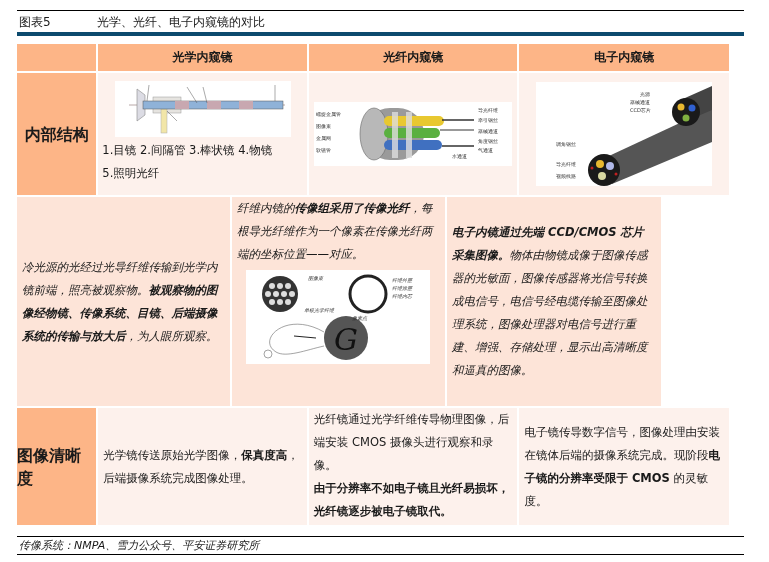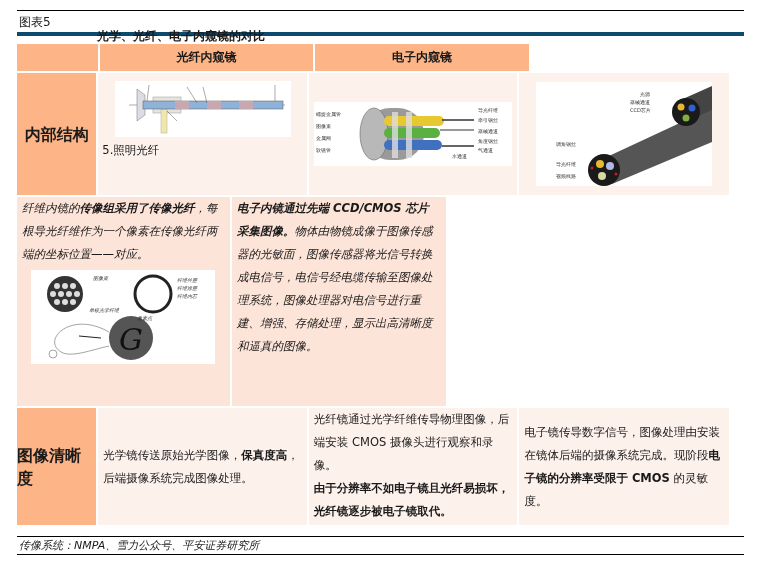--- a/index.html
+++ b/index.html
@@ -1,21 +1,21 @@
 <!DOCTYPE html>
 <html><head>
 <meta charset="utf-8">
 <style>
   html, body { margin: 0; padding: 0; background: #ffffff; }
   body { width: 769px; height: 562px; position: relative; overflow: hidden;
          font-family: "DejaVu Sans", "Liberation Sans", sans-serif; color: #1a1a1a; }
   .title-bar { position: absolute; left: 17px; top: 10px; width: 727px; height: 21px;
                border-top: 1px solid #000; border-bottom: 4px solid #0c4a6e; }
   .title-bar .fig { position: absolute; left: 2px; top: 3px; font-size: 12px; }
-  .title-bar .ttl { position: absolute; left: 80px; top: 17px; font-size: 12px; font-weight: bold; }
+  .title-bar .ttl { position: absolute; left: 80px; top: 3px; font-size: 12px; font-weight: normal; }
 
   .tbl { position: absolute; left: 17px; top: 44px; width: 727px; }
   .row { display: flex; margin-bottom: 2px; }
   .cell { box-sizing: border-box; margin-right: 2px; font-size: 11.5px; line-height: 23px; }
   .cell:last-child { margin-right: 15px; }
   .c0 { width: 81px; }
   .c1 { width: 213px; }
   .c2 { width: 213px; }
   .c3 { width: 214px; }
   .hdr .cell { background: #FDB587; height: 27px; display: flex; align-items: center;
@@ -41,20 +41,21 @@
 
 <div class="title-bar">
   <span class="fig">图表5</span>
   <span class="ttl">光学、光纤、电子内窥镜的对比</span>
 </div>
 
 <div class="tbl">
 
   <div class="row hdr">
     <div class="cell c0"></div>
+    <div class="cell c1">光学内窥镜</div>
     <div class="cell c2">光纤内窥镜</div>
     <div class="cell c3">电子内窥镜</div>
   </div>
 
   <div class="row" style="height:122px">
     <div class="cell c0 lbl">内部结构</div>
     <div class="cell c1 light" style="padding-top:8px">
       <div class="img-box" style="width:176px;height:56px">
         <svg width="176" height="56" viewBox="0 0 176 56">
           <line x1="14" y1="24" x2="170" y2="24" stroke="#b8a8a8" stroke-width="1"></line>
@@ -66,20 +67,21 @@
           <rect x="92" y="20" width="14" height="8" fill="#c8a8b0"></rect>
           <rect x="124" y="20" width="14" height="8" fill="#c8a8b0"></rect>
           <line x1="34" y1="4" x2="32" y2="20" stroke="#555" stroke-width="0.5"></line>
           <line x1="72" y1="6" x2="82" y2="22" stroke="#555" stroke-width="0.5"></line>
           <line x1="88" y1="6" x2="92" y2="22" stroke="#555" stroke-width="0.5"></line>
           <line x1="160" y1="4" x2="160" y2="20" stroke="#555" stroke-width="0.5"></line>
           <line x1="52" y1="30" x2="62" y2="40" stroke="#555" stroke-width="0.5"></line>
         </svg>
       </div>
       <div class="caption" style="margin-top:2px">
+        <div>1.目镜  2.间隔管  3.棒状镜  4.物镜</div>
         <div>5.照明光纤</div>
       </div>
     </div>
     <div class="cell c2 light" style="display:flex;align-items:center;justify-content:center">
       <div class="img-box" style="width:198px;height:64px">
         <svg width="198" height="64" viewBox="0 0 198 64">
           <rect x="50" y="6" width="60" height="52" rx="26" fill="#9a9a9a"></rect>
           <ellipse cx="60" cy="32" rx="14" ry="26" fill="#b8b8b8" stroke="#666" stroke-width="0.6"></ellipse>
           <rect x="70" y="14" width="60" height="10" rx="5" fill="#e8c830"></rect>
           <rect x="70" y="26" width="56" height="10" rx="5" fill="#5ab040"></rect>
@@ -122,20 +124,25 @@
           <text class="lbl-txt" x="94" y="30">CCD芯片</text>
           <text class="lbl-txt" x="20" y="64">调角钢丝</text>
           <text class="lbl-txt" x="20" y="84">导光纤维</text>
           <text class="lbl-txt" x="20" y="96">视频线路</text>
         </svg>
       </div>
     </div>
   </div>
 
   <div class="row" style="height:209px">
+    <div class="cell c1 peach pad" style="display:flex;align-items:center">
+      <div>
+        <span>冷光源的光经过光导纤维传输到光学内镜前端，照亮被观察物。</span><b>被观察物的图像经物镜、传像系统、目镜、后端摄像系统的传输与放大后</b><span>，为人眼所观察。</span>
+      </div>
+    </div>
     <div class="cell c2 peach pad">
       <div>
         <span>纤维内镜的</span><b>传像组采用了传像光纤</b><span>，每根导光纤维作为一个像素在传像光纤两端的坐标位置——对应。</span>
       </div>
       <div class="img-box" style="width:184px;height:94px;margin-top:4px">
         <svg width="184" height="94" viewBox="0 0 184 94">
           <circle cx="34" cy="24" r="18" fill="#333"></circle>
           <g fill="#ddd">
             <circle cx="26" cy="16" r="3"></circle>
               <circle cx="34" cy="16" r="3"></circle>
@@ -156,21 +163,21 @@
           <line x1="48" y1="66" x2="70" y2="68" stroke="#222" stroke-width="1"></line>
           <text class="lbl-txt" x="62" y="10">图像束</text>
           <text class="lbl-txt" x="58" y="42">单根光学纤维</text>
           <text class="lbl-txt" x="146" y="12">纤维外层</text>
           <text class="lbl-txt" x="146" y="20">纤维涂层</text>
           <text class="lbl-txt" x="146" y="28">纤维内芯</text>
           <text class="lbl-txt" x="106" y="50">像素点</text>
         </svg>
       </div>
     </div>
-    <div class="cell c3 peach pad" style="display:flex;">
+    <div class="cell c3 peach pad" style="display:flex;align-items:center">
       <div>
         <b>电子内镜通过先端 CCD/CMOS 芯片采集图像。</b><span>物体由物镜成像于图像传感器的光敏面，图像传感器将光信号转换成电信号，电信号经电缆传输至图像处理系统，图像处理器对电信号进行重建、增强、存储处理，显示出高清晰度和逼真的图像。</span>
       </div>
     </div>
   </div>
 
   <div class="row" style="height:117px">
     <div class="cell c0 lbl">图像清晰度</div>
     <div class="cell c1 light pad" style="display:flex;align-items:center">
       <div>

